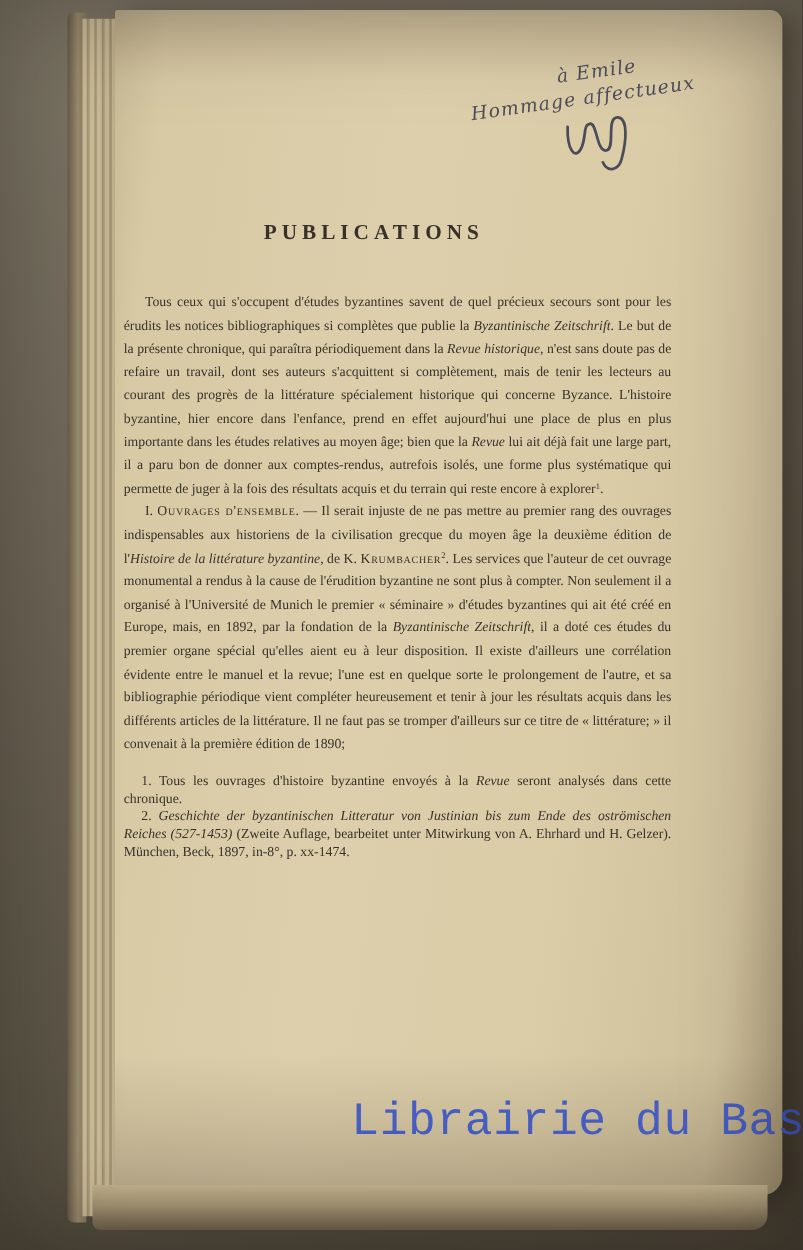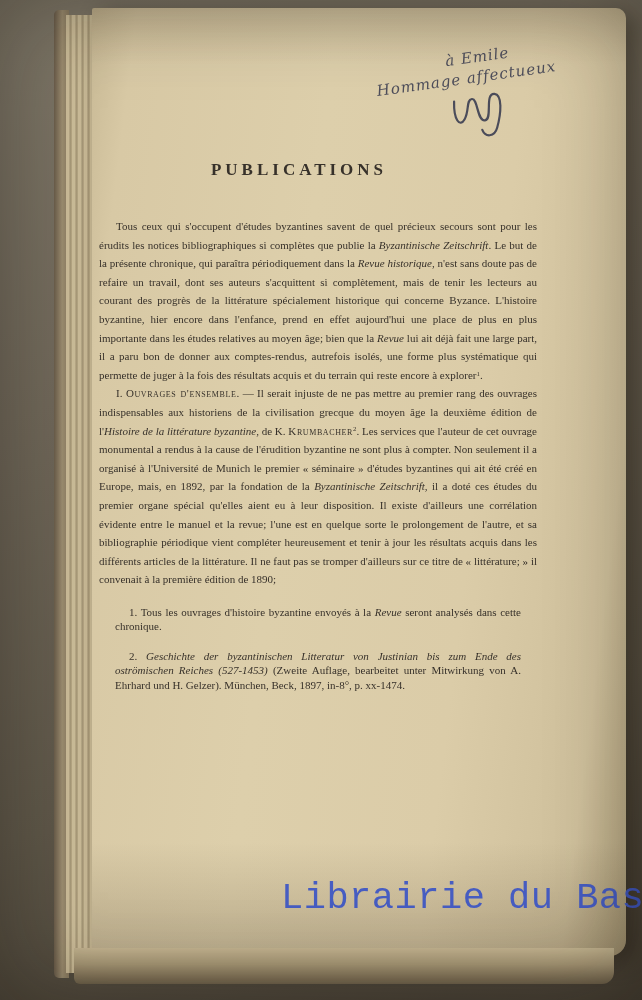--- a/index.html
+++ b/index.html
@@ -73,21 +73,21 @@
     letter-spacing: 1px;
     white-space: nowrap;
     margin-top: 2px;
   }
   .sig {
     display: block;
     margin: 2px 0 0 68px;
   }
   .text-col {
     position: absolute;
-    left: 99px; top: 160px;
+    left: 99px; top: 176px;
     width: 438px;
     color: #37312a;
   }
   .title {
     margin: 0;
     font-size: 17px;
     font-weight: 700;
     letter-spacing: 4px;
     text-align: center;
     transform: translateX(-19px);
@@ -111,21 +111,21 @@
     margin: 0;
     text-indent: 17px;
   }
   .footnotes {
     margin-top: 13px;
     font-size: 11px;
     line-height: 14.2px;
     text-align: justify;
   }
   .footnotes p {
-    margin: 16px;
+    margin: 0;
     text-indent: 14px;
   }
   .it { font-style: italic; }
   .sc { font-variant: small-caps; letter-spacing: 0.6px; }
   sup {
     font-size: 0.62em;
     line-height: 0;
     vertical-align: baseline;
     position: relative;
     top: -0.45em;

